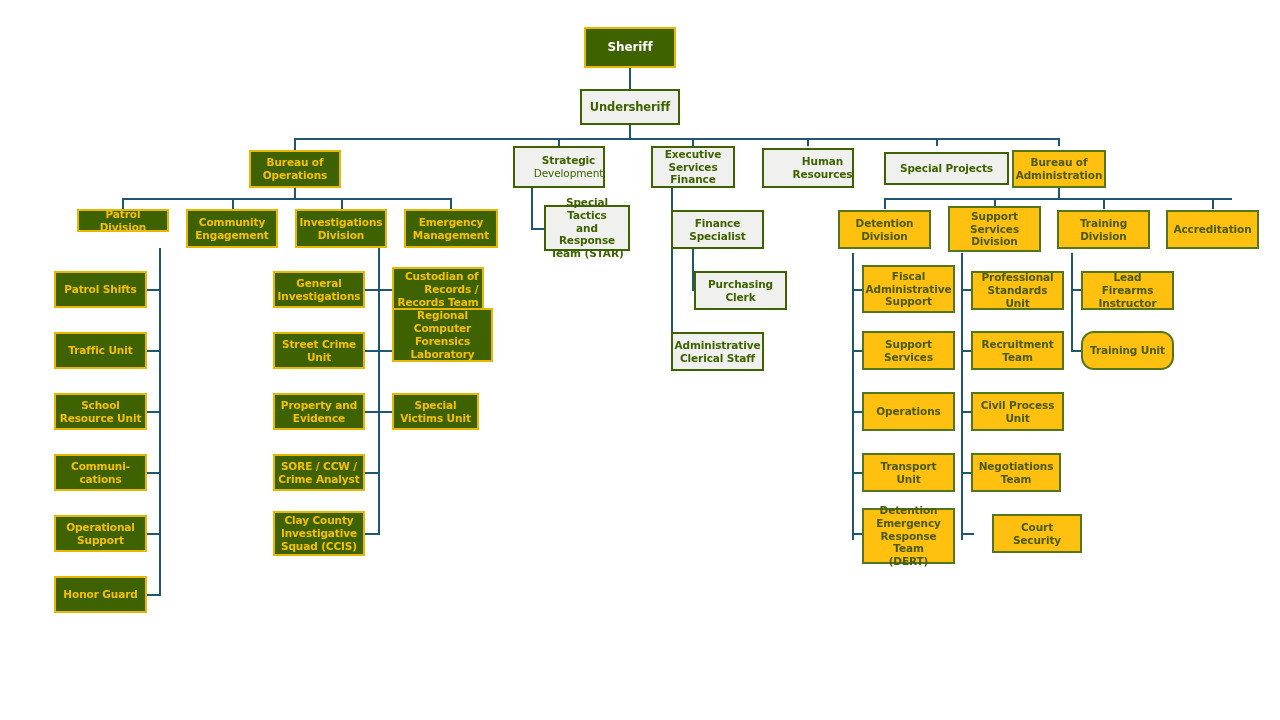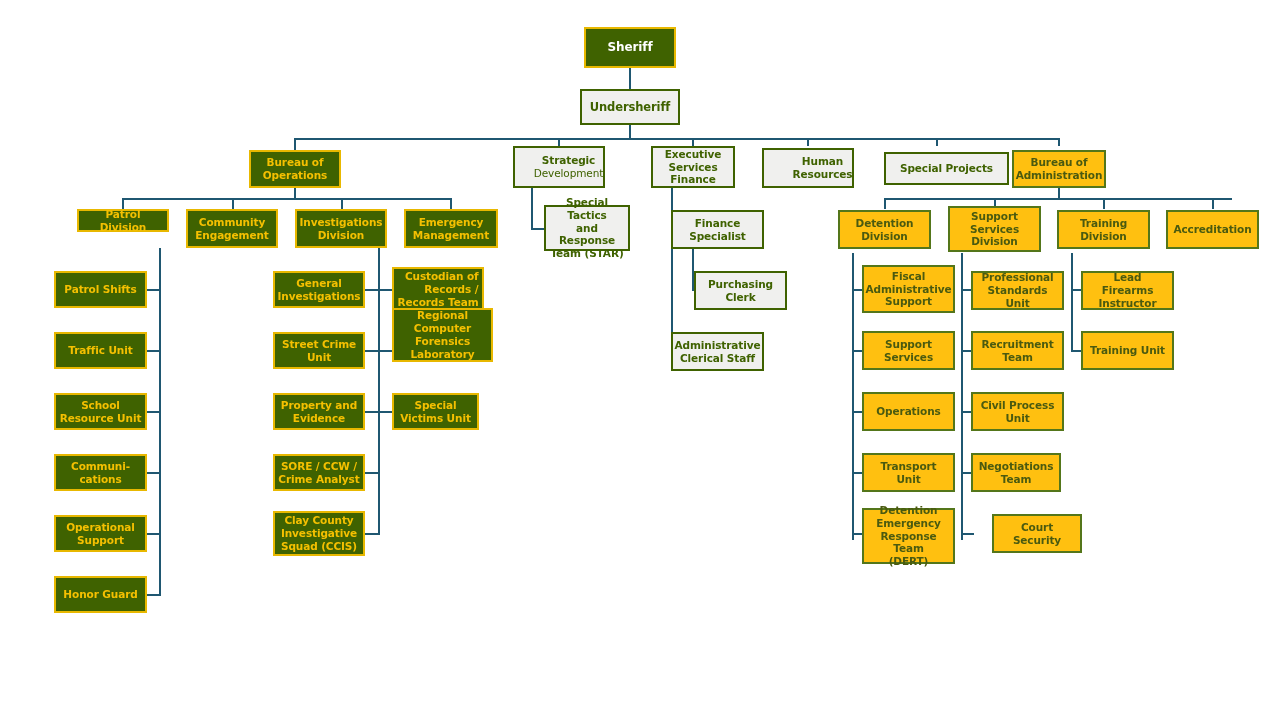--- a/index.html
+++ b/index.html
@@ -328,17 +328,17 @@
 Team</span>
   </div>
   <div class="node style-gold" style="left:974px; top:514px; width:90px; height:39px;margin-left:18px;">
     <span class="l1">Court Security</span>
   </div>
 
   <div class="node style-gold" style="left:1081px; top:271px; width:93px; height:39px;">
     <span class="l1">Lead Firearms
 Instructor</span>
   </div>
-  <div class="node style-gold" style="left:1081px; top:331px; width:93px; height:39px;">
+  <div class="node style-gold" style="left:1081px; top:331px; width:93px; height:39px;border-radius:13px;">
     <span class="l1">Training Unit</span>
   </div>
 
 </div>
 
 </body></html>

